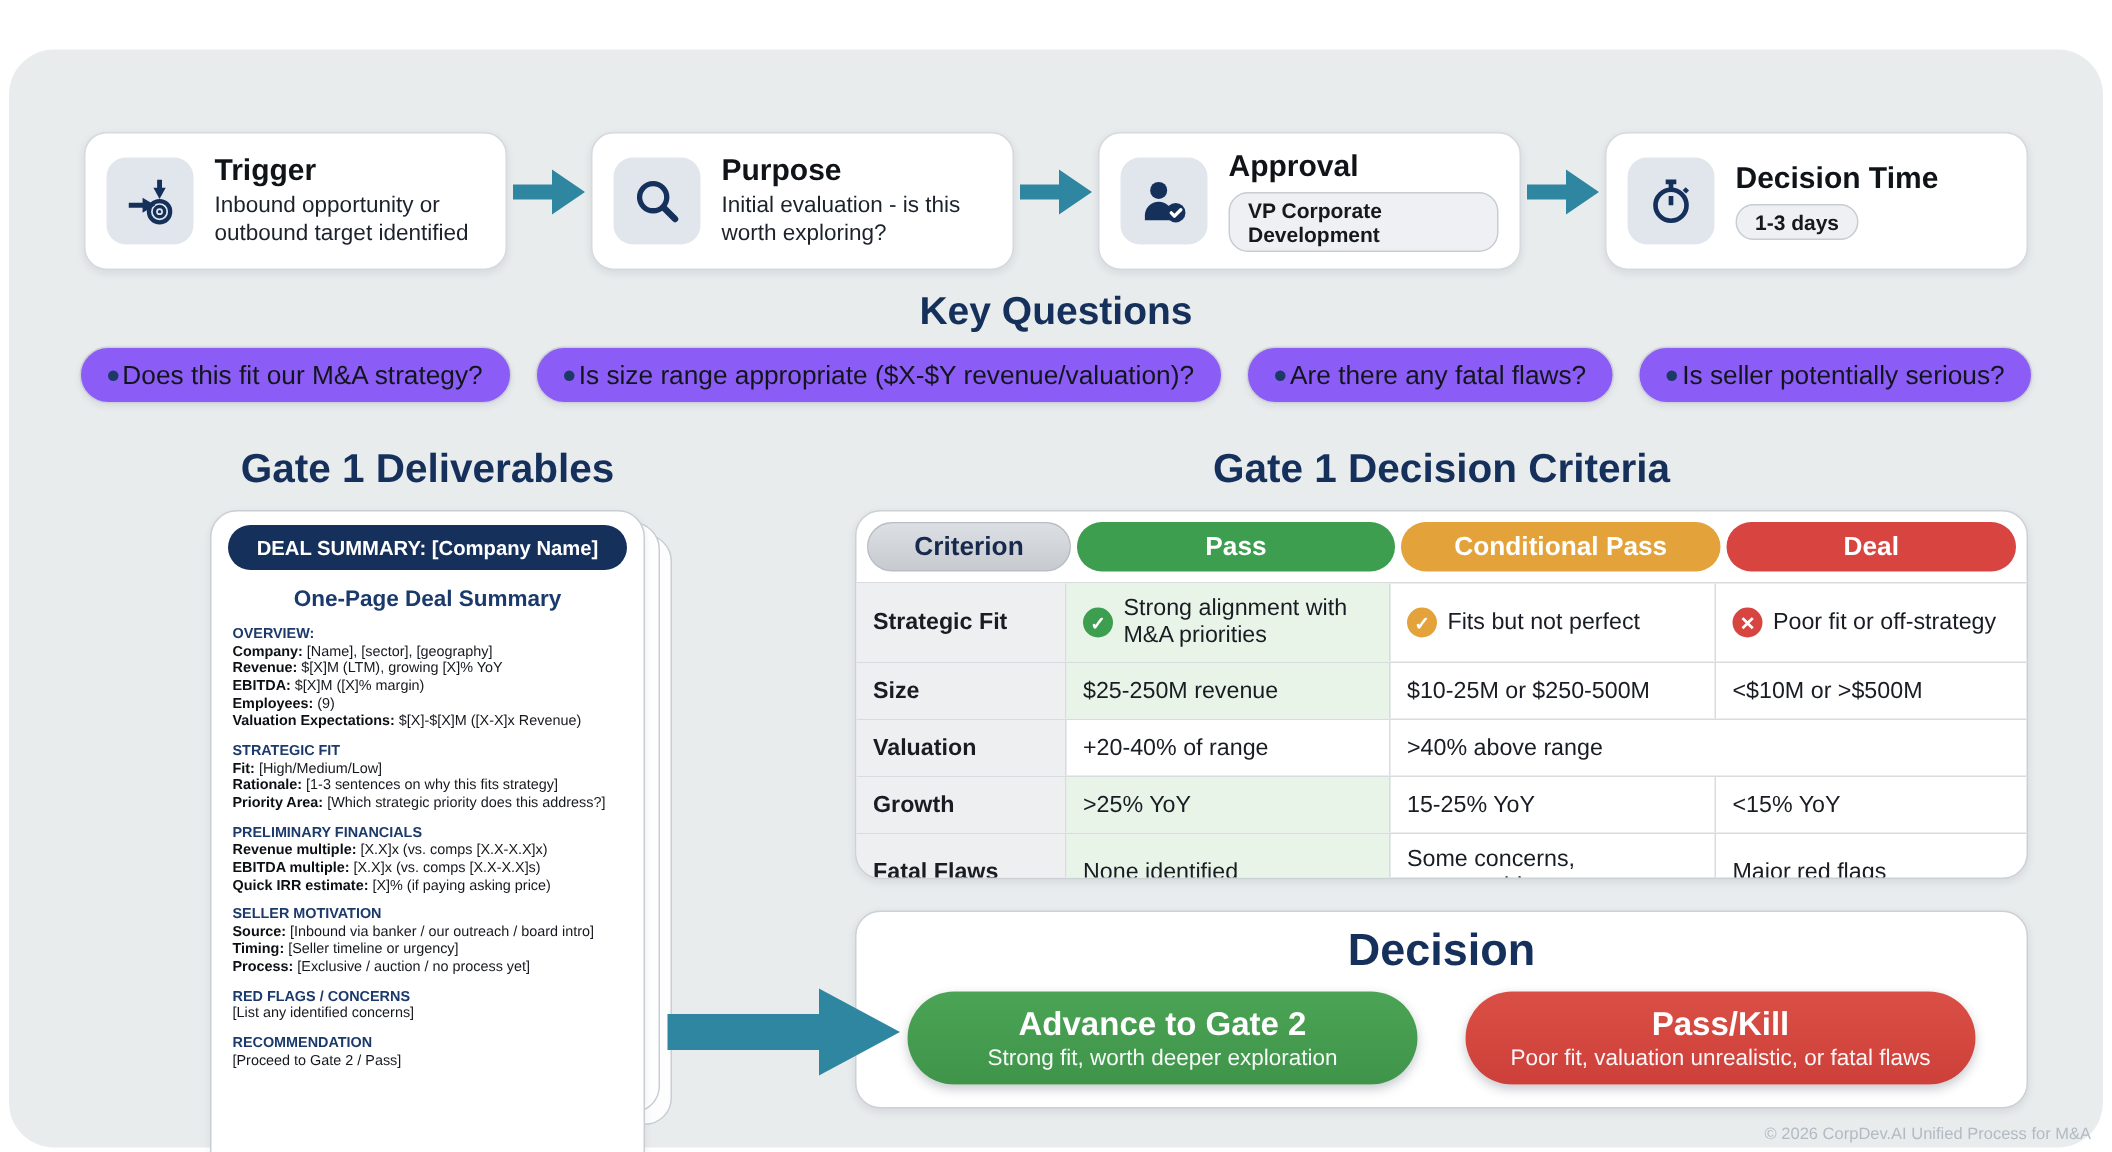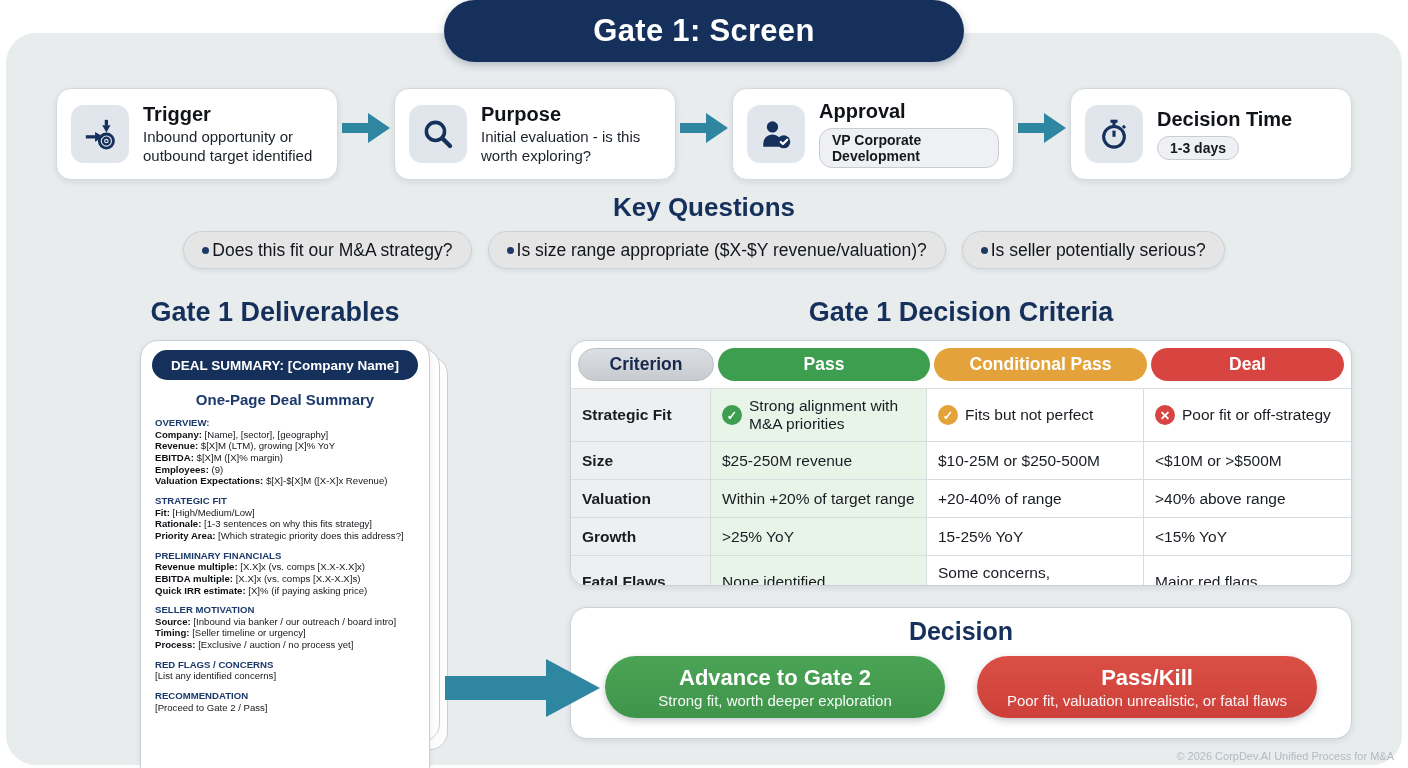--- a/index.html
+++ b/index.html
@@ -34,29 +34,29 @@
   .sarrow { width:56px; min-width:56px; height:32px; position:relative; }
   .sarrow .shaft { position:absolute; left:4px; top:11px; width:30px; height:10px; background:#2e86a0; }
   .sarrow .head { position:absolute; left:30px; top:1px; width:0; height:0;
     border-left:22px solid #2e86a0; border-top:15px solid transparent; border-bottom:15px solid transparent; }
 
   
   .kq-heading { position:absolute; top:192px; left:0; width:100%; text-align:center;
     font-size:26px; font-weight:bold; color:#16305c; }
   .kq-row { position:absolute; top:231px; left:40px; right:40px; display:flex;
     justify-content:center; gap:16px; }
-  .kq-pill { background:#e5e5e5; border:1px solid #ccd1d7; border-radius:20px;
+  .kq-pill { background:#8b5cf6; border:1px solid #ccd1d7; border-radius:20px;
     height:38px; display:flex; align-items:center; gap:3px; padding:0 18px;
     font-size:17.5px; color:#12161c; box-shadow:0 2px 4px rgba(30,40,60,.08);
     white-space:nowrap; }
   .kq-dot { width:7px; height:7px; border-radius:50%; background:#1d3a66; }
 
   
   .col-heading { position:absolute; top:297px; font-size:27px; font-weight:bold; color:#16305c; text-align:center; }
-  .ch-left { left:130px; width:290px;text-align:center; }
+  .ch-left { left:140px; width:290px;text-align:center; }
   .ch-right { left:570px; width:782px; }
 
   
   .doc-stack { position:absolute; left:140px; top:340px; width:290px; height:392px; }
   .doc-stack::after { content:""; position:absolute; left:16px; top:16px; width:100%; height:100%;
     background:#fdfdfd; border:1px solid #c9ced4; border-radius:18px; z-index:0; }
   .doc-stack::before { content:""; position:absolute; left:8px; top:8px; width:100%; height:100%;
     background:#fefefe; border:1px solid #c9ced4; border-radius:18px; z-index:1; }
   .doc-sheet { position:absolute; left:0; top:0; width:290px; height:488px; z-index:2;
     background:#fff; border:1px solid #c9ced4; border-radius:18px;
@@ -91,21 +91,21 @@
   .cell-pass { background:#e9f4e9; }
   .cc-icon { width:20px; height:20px; min-width:20px; border-radius:50%;
     display:flex; align-items:center; justify-content:center;
     color:#fff; font-size:12.5px; font-weight:bold; }
   .cc-green { background:#3d9e50; } .cc-amber { background:#e3a23a; } .cc-red { background:#d84540; }
 
   
   .decision-card { position:absolute; left:570px; top:607px; width:782px; height:132px;
     background:#fff; border:1px solid #ccd1d6; border-radius:17px;
     box-shadow:0 2px 6px rgba(30,40,60,.10); }
-  .decision-heading { text-align:center; font-size:25px; font-weight:bold; color:#16305c; margin-top:9px; }
+  .decision-heading { text-align:center; font-size:30px; font-weight:bold; color:#16305c; margin-top:9px; }
   .decision-btns { display:flex; gap:32px; padding:10px 34px 0 34px; }
   .dec-btn { flex:1 1 0; height:62px; border-radius:31px; border:none; cursor:pointer;
     display:flex; flex-direction:column; align-items:center; justify-content:center;
     color:#fff; box-shadow:0 3px 7px rgba(30,40,60,.25);
     font-family:"Liberation Sans", sans-serif; }
   .dec-green { background:linear-gradient(#4ba456,#3f9449); }
   .dec-red { background:linear-gradient(#da4f45,#cd403a);align-items:center; }
   .dec-btn .t { font-size:22px; font-weight:bold; line-height:1.15; }
   .dec-btn .s { font-size:15px; opacity:.95; margin-top:1px; }
 
@@ -117,23 +117,20 @@
   .footer-note { position:absolute; right:14px; bottom:6px; font-size:11px; color:#b3bac3; }
 
   svg { display:block; }
 </style>
 </head>
 <body>
 
 <div class="stage">
   <div class="panel"></div>
 
-  <div class="title-pill">
-    <span>Gate 1: Screen</span>
-  </div>
 
   <div class="steps">
 
     <div class="step-card">
       <div class="icon-tile">
         <svg width="34" height="34" viewBox="0 0 24 24" fill="none" stroke="currentColor" stroke-width="2.3">
           <path d="M2 14 H9"></path>
             <path d="M8.5 10.5 L14.5 14 L8.5 17.5 Z" fill="currentColor" stroke="none"></path>
           <path d="M16.5 2 V6"></path>
             <path d="M13.6 5.8 L19.4 5.8 L16.5 11 Z" fill="currentColor" stroke="none"></path>
@@ -213,20 +210,24 @@
     <div class="kq-pill">
       <span class="kq-dot"></span>
       <span>Does this fit our M&amp;A strategy?</span>
     </div>
     <div class="kq-pill">
       <span class="kq-dot"></span>
       <span>Is size range appropriate ($X-$Y revenue/valuation)?</span>
     </div>
     <div class="kq-pill">
       <span class="kq-dot"></span>
+      <span>Are there any fatal flaws?</span>
+    </div>
+    <div class="kq-pill">
+      <span class="kq-dot"></span>
       <span>Is seller potentially serious?</span>
     </div>
   </div>
 
   <div class="col-heading ch-left">Gate 1 Deliverables</div>
   <div class="col-heading ch-right">Gate 1 Decision Criteria</div>
 
   <div class="doc-stack">
     <div class="doc-sheet">
       <div class="doc-header">DEAL SUMMARY: [Company Name]</div>
@@ -303,21 +304,20 @@
 
     <div class="crit-row" style="min-height:38px">
       <div class="cell-criterion">Size</div>
       <div class="cell-pass">$25-250M revenue</div>
       <div>$10-25M or $250-500M</div>
       <div>&lt;$10M or &gt;$500M</div>
     </div>
 
     <div class="crit-row" style="min-height:38px">
       <div class="cell-criterion">Valuation</div>
-      <div class="cell-pass">Within +20% of target range</div>
       <div>+20-40% of range</div>
       <div>&gt;40% above range</div>
     </div>
 
     <div class="crit-row" style="min-height:38px">
       <div class="cell-criterion">Growth</div>
       <div class="cell-pass">&gt;25% YoY</div>
       <div>15-25% YoY</div>
       <div>&lt;15% YoY</div>
     </div>

